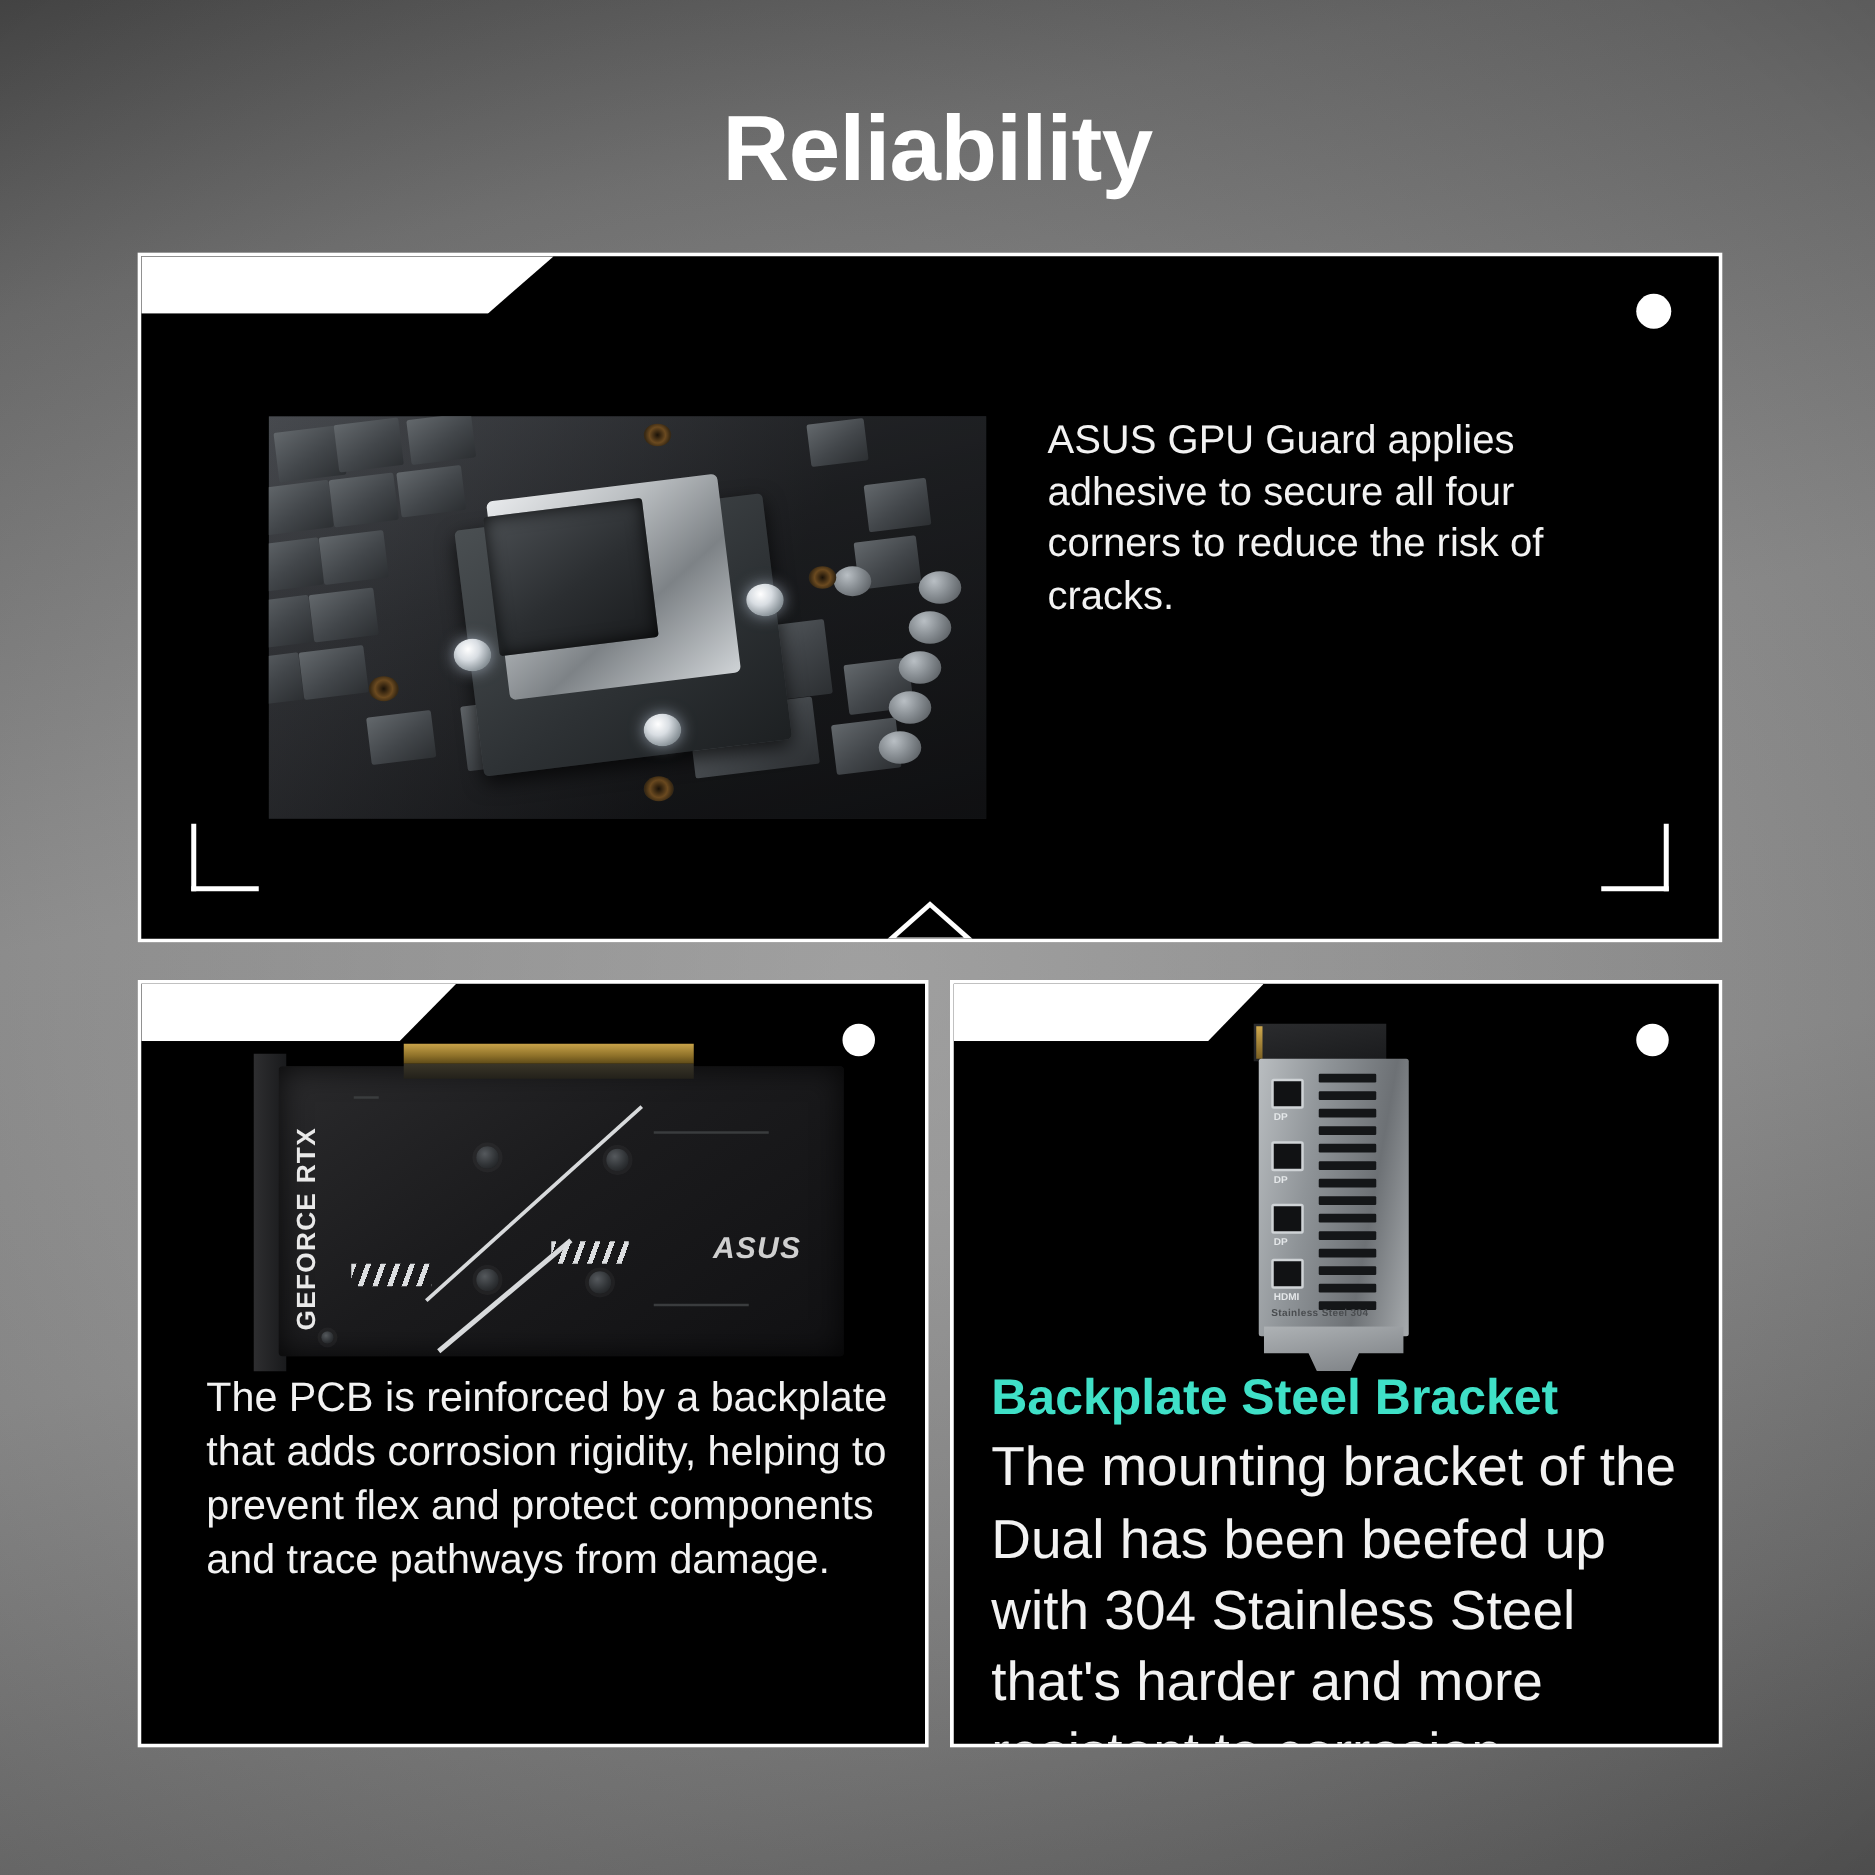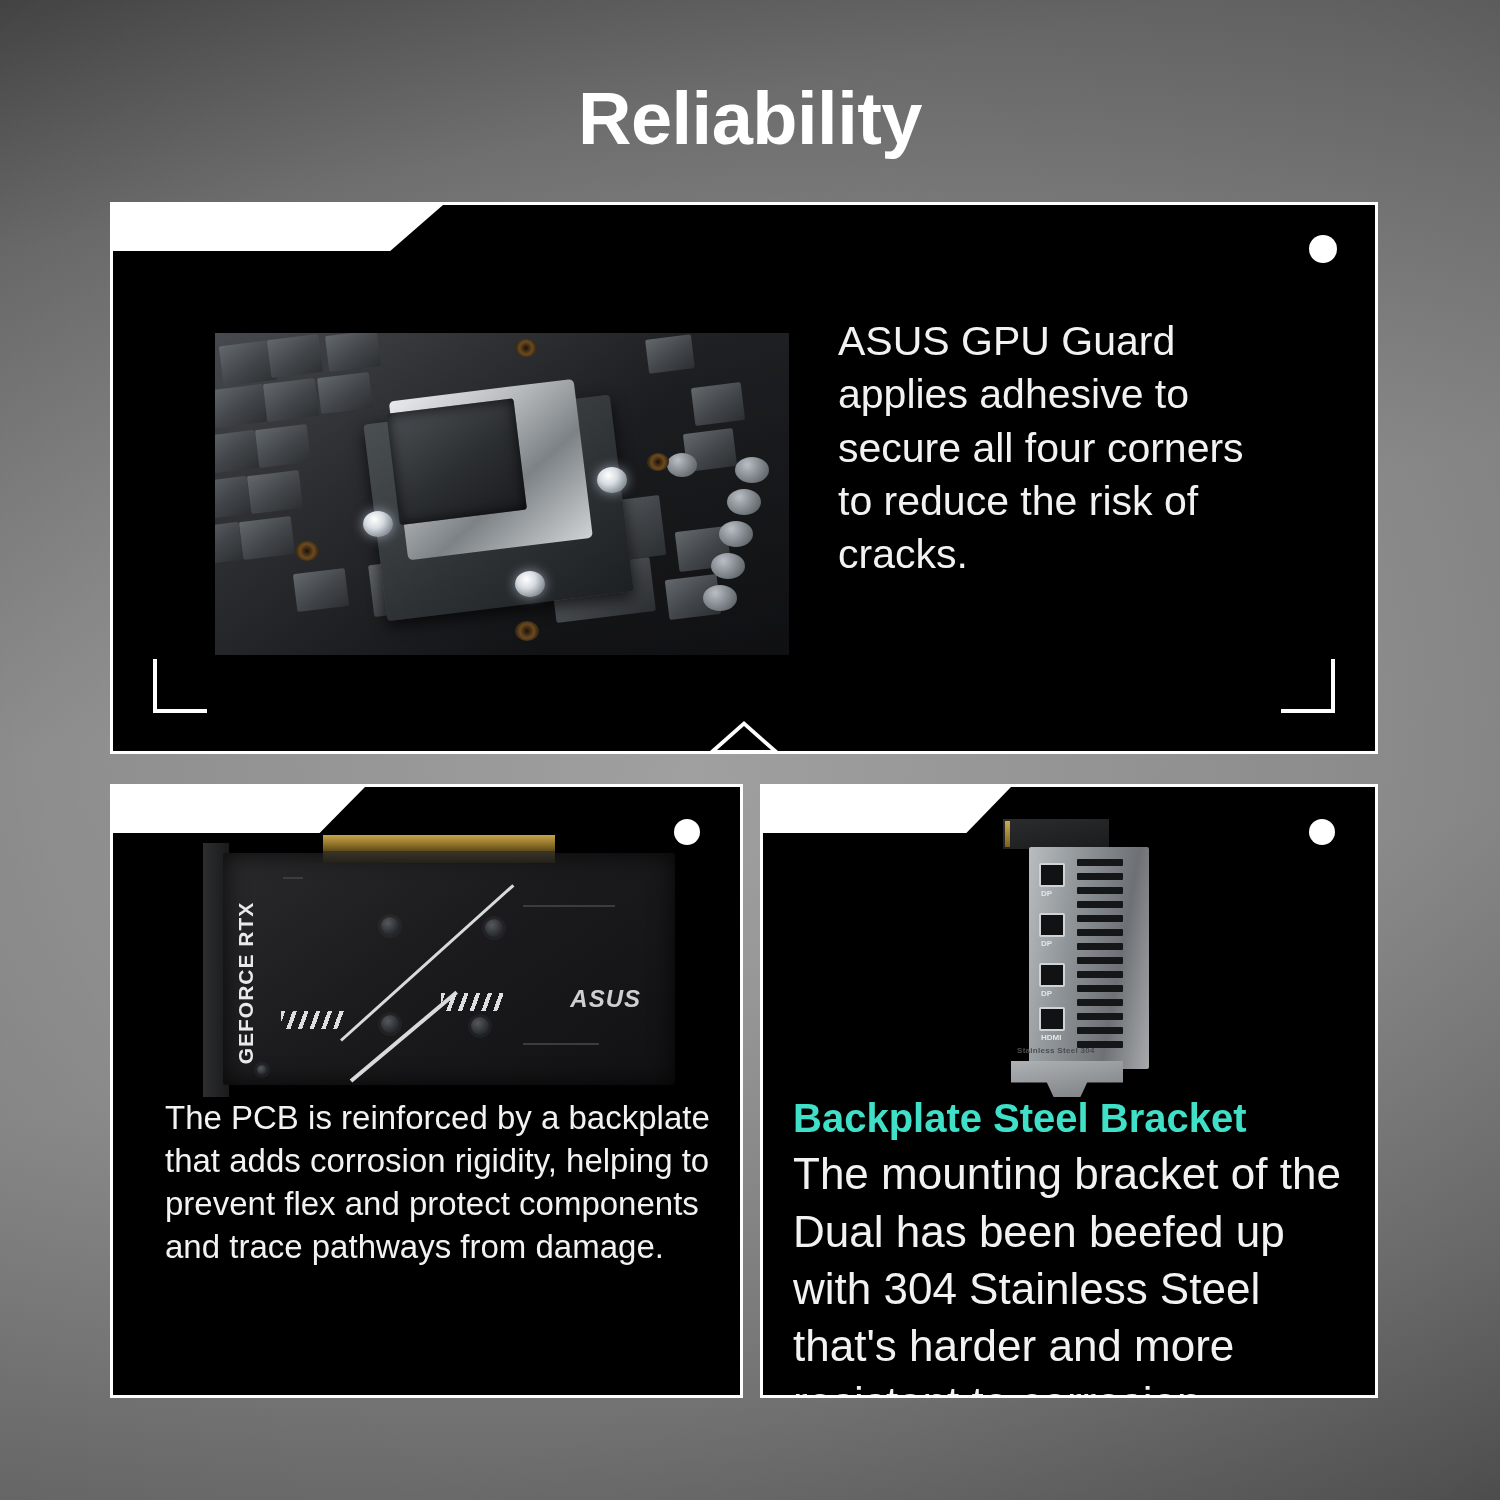--- a/index.html
+++ b/index.html
@@ -93,21 +93,21 @@
      border-bottom:24px solid #000000;
   }
   #p1-image{
     position:absolute; left:102px; top:128px;
     width:574px; height:322px;
     overflow:hidden;
     background:#17191b;
   }
   #p1-text{ position:absolute; left:725px; top:110px; width:430px; }
   #p1-text .feat-title{ font-size:40px; margin-bottom:8px; }
-  #p1-text .feat-body{ font-size:41px; }
+  #p1-text .feat-body{ font-size:32px;margin-top:16px; }
 
   
   #panel-2{ left:110px; top:784px; width:633px; height:614px; }
   #panel-2 .wedge{ width:252px;
      clip-path:polygon(0 0, 100% 0, 82% 100%, 0 100%); }
   #panel-2 .dot{ right:40px; top:32px; width:26px; height:26px; }
   #p2-image{
     position:absolute; left:62px; top:30px;
     width:540px; height:280px;
     overflow:hidden;
@@ -229,21 +229,21 @@
     transform-origin:left center;
   }
   .bp-hatch{
     position:absolute; height:18px;
     background:repeating-linear-gradient(110deg,#dddfe1 0 4px, transparent 4px 11px);
   }
   .bp-line{ position:absolute; background:#3a3c3e; }
 
   
   .br-plate{
-    position:absolute; left:66px; top:34px;
+    position:absolute; left:44px; top:34px;
     width:120px; height:222px;
     background:linear-gradient(100deg,#b9bdc0 0%, #8f9498 35%, #6d7175 70%, #a7abae 100%);
     border-radius:2px;
   }
   .br-top{
     position:absolute; left:40px; top:6px;
     width:106px; height:30px;
     background:linear-gradient(170deg,#2b2c2e 0%, #1a1b1d 100%);
   }
   .br-gold{

